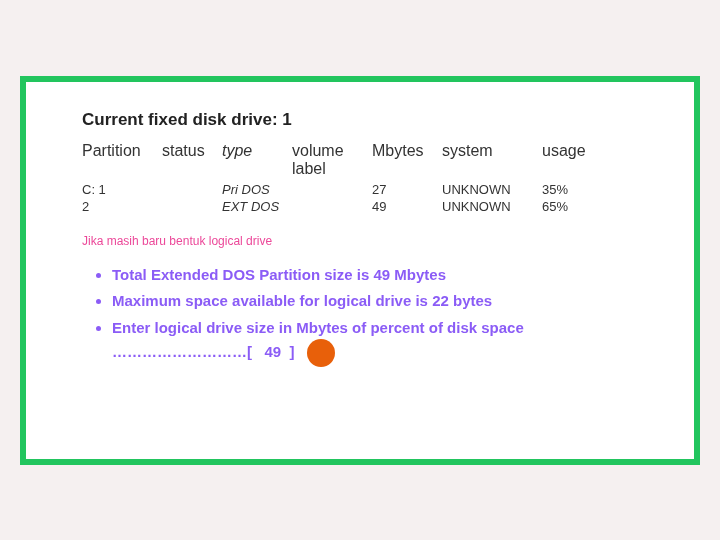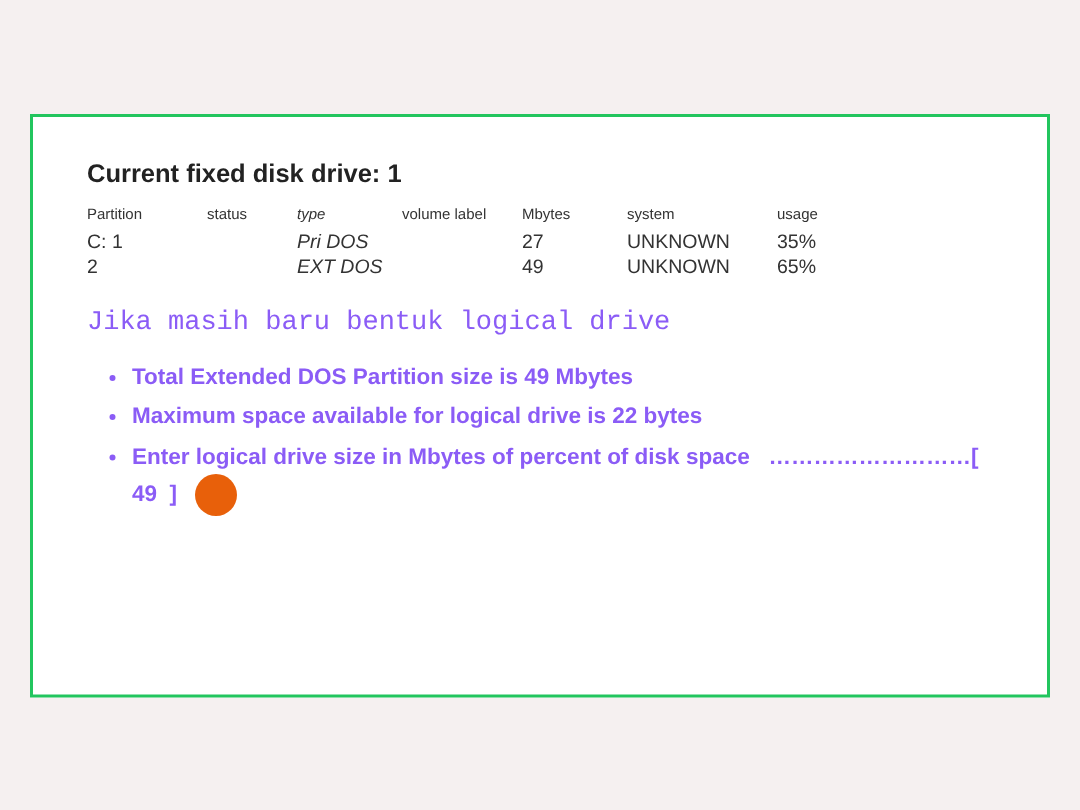--- a/index.html
+++ b/index.html
@@ -15,67 +15,66 @@
       font-family: 'Courier New', Courier, monospace;
       display: flex;
       align-items: center;
       justify-content: center;
     }
 
     .slide {
       width: 680px;
       height: 389px;
       background: #ffffff;
-      border: 2px solid #22c55e;
-      padding: 28px 36px;
+      border: 6px solid #22c55e;
+      padding: 28px 56px;
       position: relative;
     }
 
     .title {
       font-size: 17px;
       font-weight: bold;
       color: #222;
       margin-bottom: 12px;
       font-family: Arial, sans-serif;
     }
 
     .table-section {
       margin-bottom: 20px;
     }
 
     .table-header {
       display: flex;
-      font-size: 10px;
+      font-size: 16px;
       color: #333;
       font-family: Arial, sans-serif;
       margin-bottom: 4px;
-      align-items: center;
     }
 
     .col-partition { width: 80px; }
     .col-status { width: 60px; }
     .col-type { width: 70px; font-style: italic; }
     .col-volume { width: 80px; }
     .col-mbytes { width: 70px; }
     .col-system { width: 100px; }
     .col-usage { width: 60px; }
 
     .table-row {
       display: flex;
       font-size: 13px;
       color: #333;
       font-family: Arial, sans-serif;
       margin-bottom: 2px;
       align-items: center;
     }
 
     .jika-text {
-      font-size: 18px;
-      color: #8b5cf6;
-      font-family: Liberation Mono, monospace;
+      font-size: 12px;
+      color: #ec4899;
+      font-family: Liberation Sans, sans-serif;
       margin-bottom: 16px;
       margin-top: 10px;
     }
 
     .create-label {
       font-size: 13.5px;
       color: #333;
       font-family: Arial, sans-serif;
       margin-bottom: 16px;
       padding-left: 12px;

